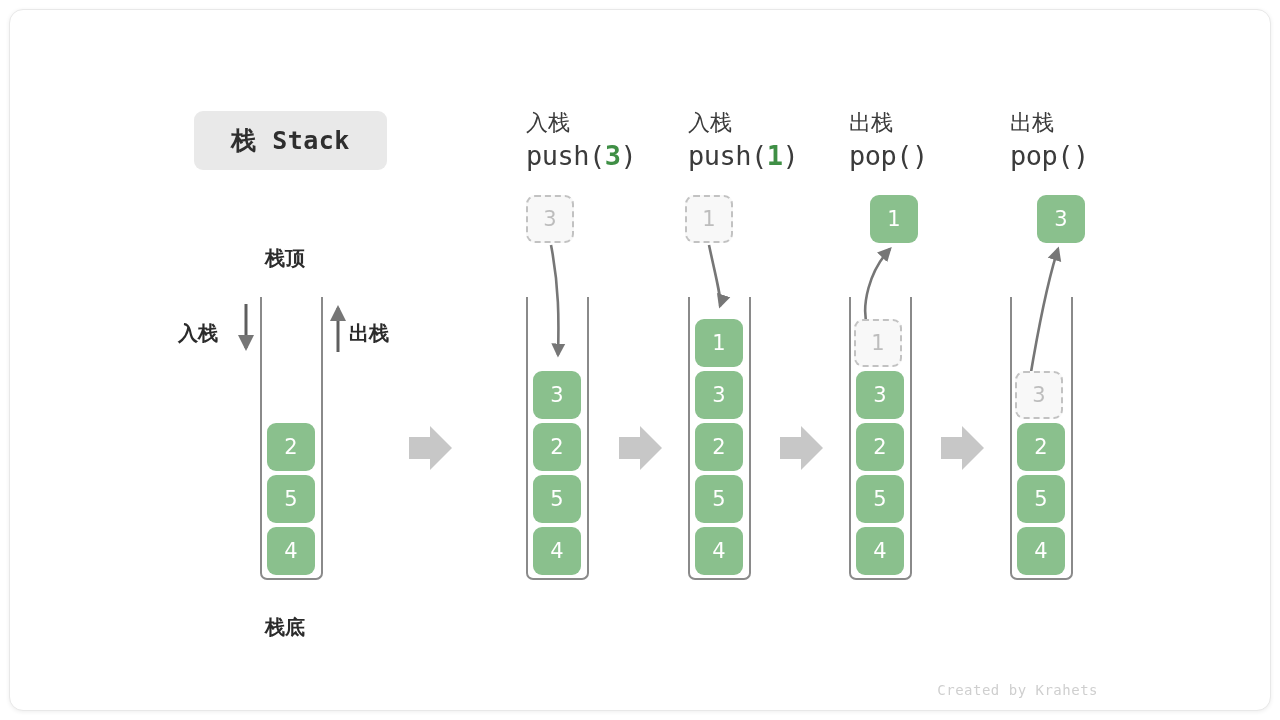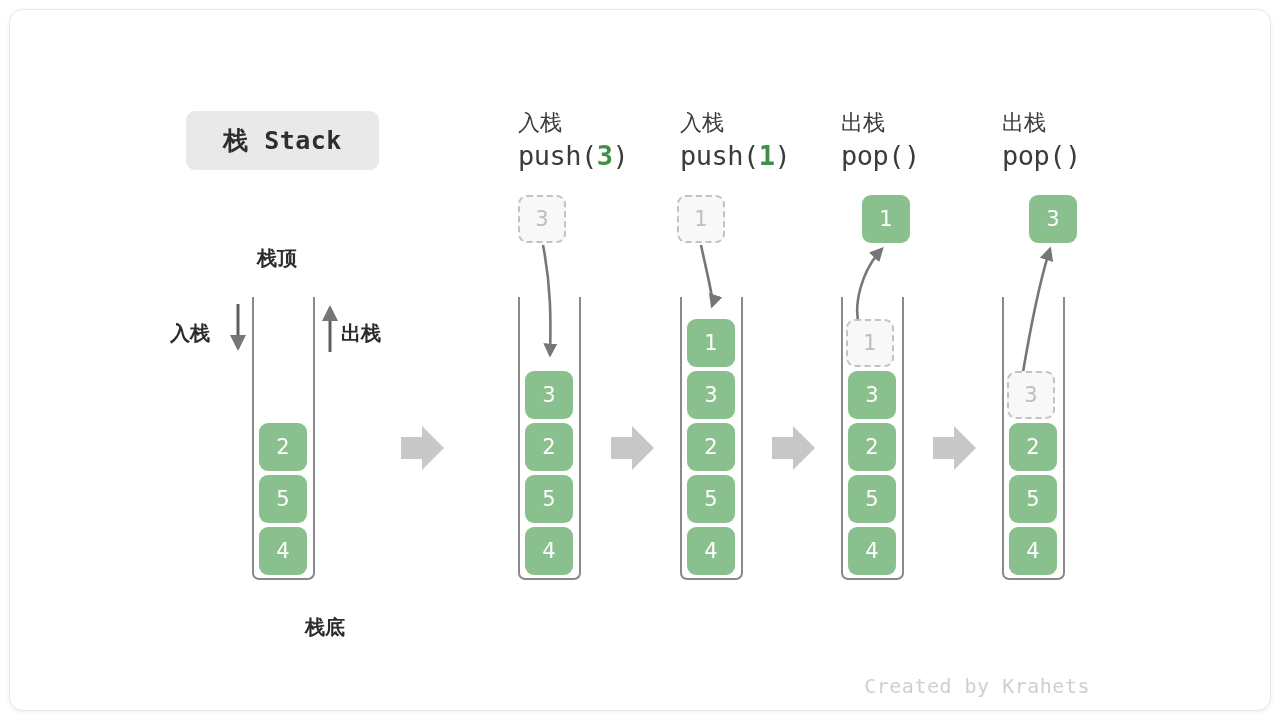--- a/index.html
+++ b/index.html
@@ -18,21 +18,21 @@
   .page-frame {
     position: absolute;
     left: 9px; top: 9px;
     width: 1262px; height: 702px;
     border: 1px solid #e8e8e8;
     border-radius: 14px;
     background: #ffffff;
     box-shadow: 0 1px 4px rgba(0,0,0,0.07);
     box-sizing: border-box;
   }
-  .canvas { position: absolute; left: 0; top: 0; width: 1120px; height: 720px; }
+  .canvas { position: absolute; left: 8px; top: 0; width: 1120px; height: 720px; }
 
   
   .title-badge {
     position: absolute;
     left: 186px; top: 111px;
     width: 193px; height: 59px;
     background: #e9e9e9;
     border-radius: 9px;
     display: flex; align-items: center; justify-content: center;
     font-family: "DejaVu Sans Mono", "Liberation Mono", monospace;
@@ -102,21 +102,21 @@
     background: #f8f8f8;
     border: 2px dashed #c2c2c2;
     color: #bdbdbd;
   }
 
   
   .watermark {
     position: absolute;
     right: 30px; bottom: 22px;
     font-family: "DejaVu Sans Mono", "Liberation Mono", monospace;
-    font-size: 20px;
+    font-size: 14px;
     color: #cfcfcf;
     letter-spacing: 0.5px;
     white-space: nowrap;
   }
 
   svg.overlay {
     position: absolute; left: 0; top: 0;
     width: 1280px; height: 720px;
     pointer-events: none;
   }
@@ -164,21 +164,21 @@
       <g stroke="#767676" stroke-width="2.6" fill="none">
         <path d="M1022,378 C1030,330 1040,280 1050,249" marker-end="url(#ah)"></path>
       </g>
     </svg>
 
     <div class="title-badge">栈 Stack</div>
 
     <div class="cjk-bold" style="left:257px; top:245px;">栈顶</div>
     <div class="cjk-bold" style="left:170px; top:320px;">入栈</div>
     <div class="cjk-bold" style="left:341px; top:320px;">出栈</div>
-    <div class="cjk-bold" style="left:257px; top:614px;margin-left:48px;">栈底</div>
+    <div class="cjk-bold" style="left:257px; top:614px;">栈底</div>
 
     <div class="stack-box" style="left:252px; top:297px; width:63px; height:283px;"></div>
     <div class="cell" style="left:259px; top:423px;">2</div>
     <div class="cell" style="left:259px; top:475px;">5</div>
     <div class="cell" style="left:259px; top:527px;">4</div>
 
     <div class="col-head" style="left:518px; top:108px;">
       <span class="cn">入栈</span>
       <span class="code"><span>push(</span><span class="arg">3</span><span>)</span></span>
     </div>

